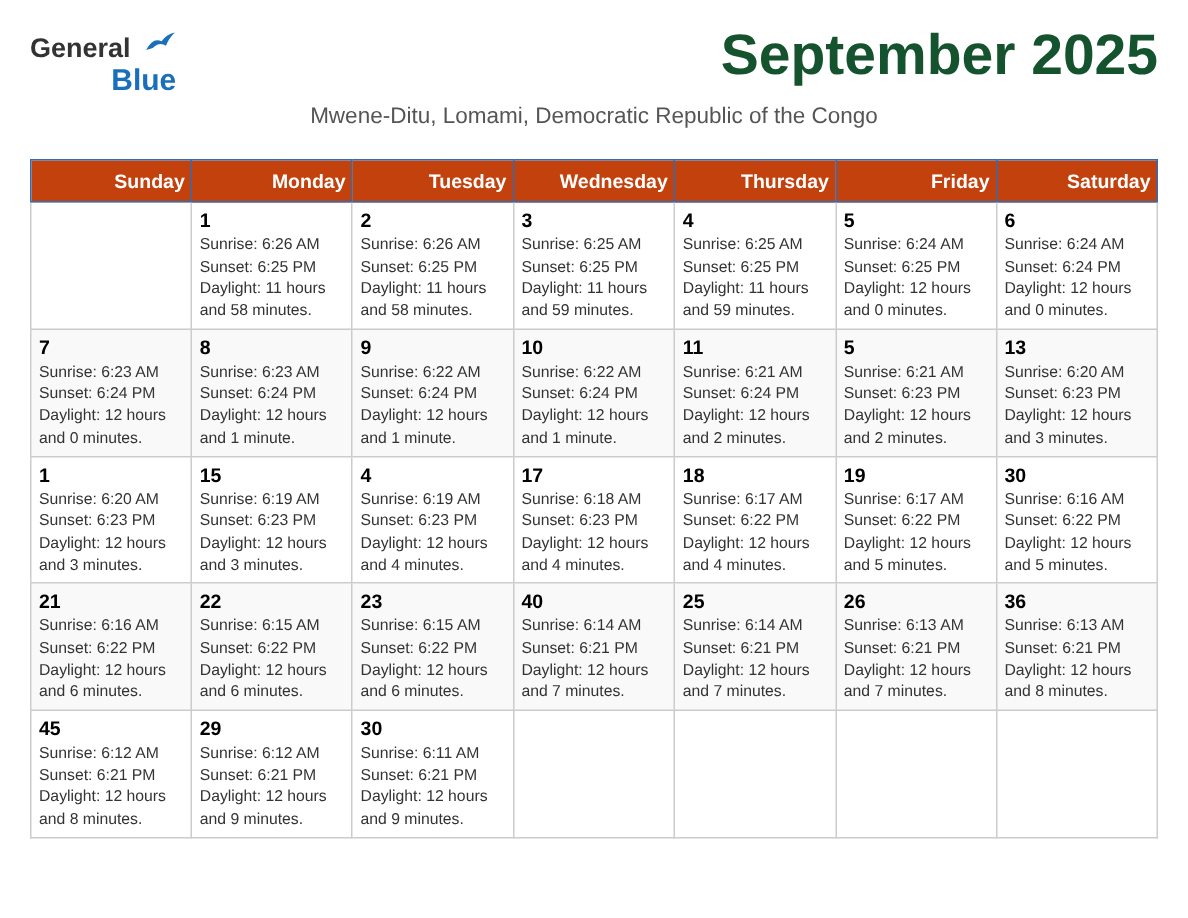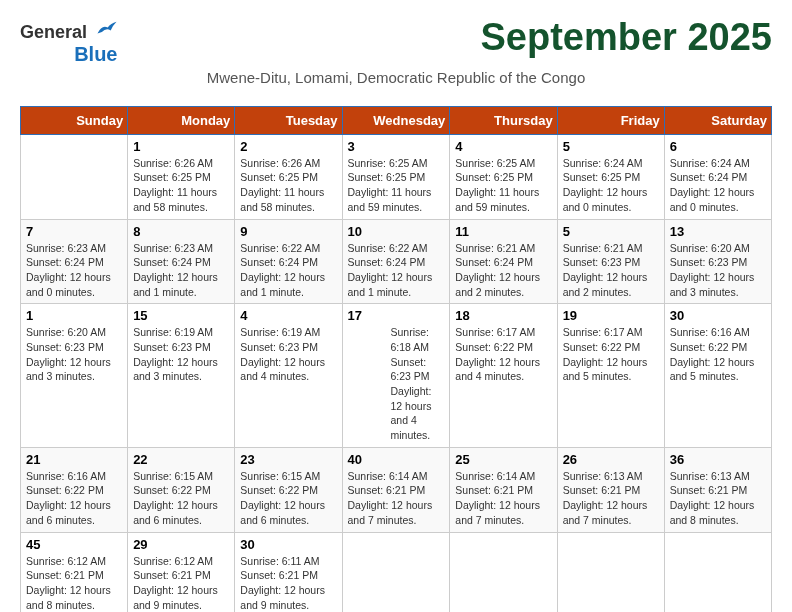--- a/index.html
+++ b/index.html
@@ -239,21 +239,21 @@
         </td>
         <td>
           <span class="day-num">4</span>
           <div class="day-info" style="white-space: pre-line;">Sunrise: 6:19 AM
 Sunset: 6:23 PM
 Daylight: 12 hours
 and 4 minutes.</div>
         </td>
         <td>
           <span class="day-num">17</span>
-          <div class="day-info" style="white-space: pre-line; margin-left: 43px;">Sunrise: 6:18 AM
+          <div class="day-info" style="white-space: pre-line;">Sunrise: 6:18 AM
 Sunset: 6:23 PM
 Daylight: 12 hours
 and 4 minutes.</div>
         </td>
         <td>
           <span class="day-num">18</span>
           <div class="day-info" style="white-space: pre-line;">Sunrise: 6:17 AM
 Sunset: 6:22 PM
 Daylight: 12 hours
 and 4 minutes.</div>

